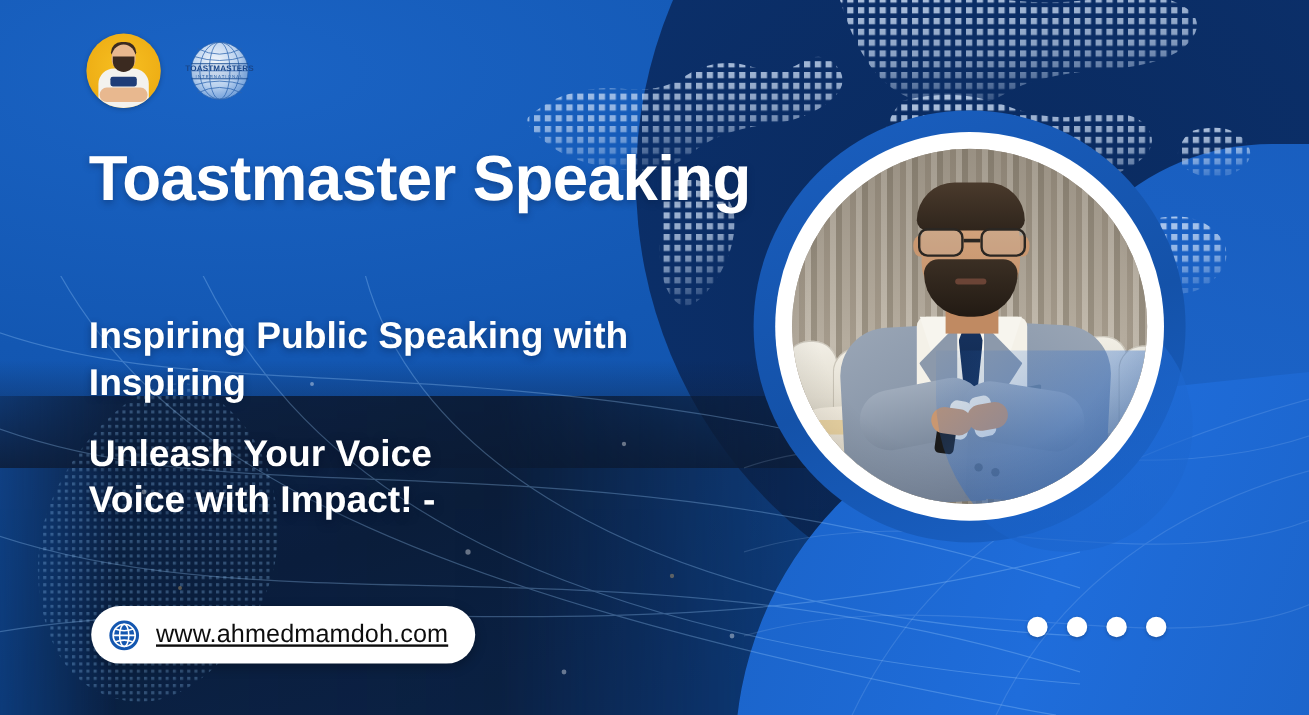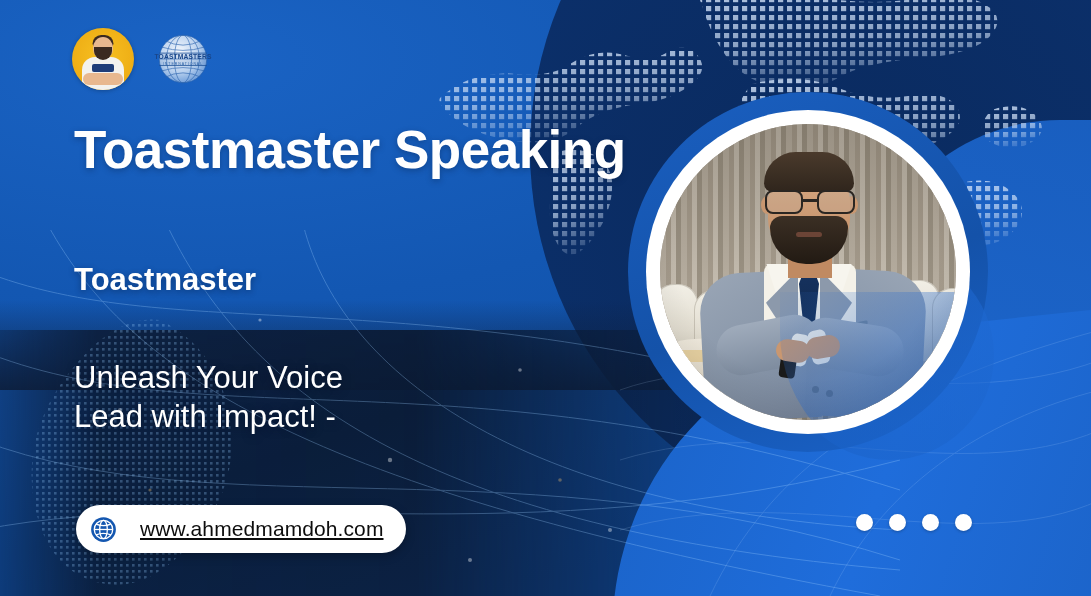--- a/index.html
+++ b/index.html
@@ -100,30 +100,30 @@
     text-shadow:0 2px 6px rgba(5,25,60,.35);
     white-space:nowrap;
   }
   .subtitle{
     position:absolute;left:74px;top:261px;width:560px;
     color:#ffffff;font-weight:bold;font-size:31px;line-height:1.25;
     text-shadow:0 2px 6px rgba(5,25,60,.45);
   }
   .tagline{
     position:absolute;left:74px;top:358px;width:520px;
-    color:#ffffff;font-weight:normal;font-size:31px;line-height:1.27;
+    color:#ffffff;font-weight:bold;font-size:31px;line-height:1.27;
     text-shadow:0 2px 8px rgba(3,15,40,.65);
   }
 
   
   .url-pill{
     position:absolute;left:76px;top:505px;
     height:48px;padding:0 22px 0 14px;
     background:#ffffff;border-radius:26px;
-    display:flex;align-items:center;gap:23px;
+    display:flex;align-items:center;gap:13px;
     box-shadow:0 3px 10px rgba(0,0,0,.28);
   }
   .globe-ico{width:27px;height:27px;flex:0 0 auto;}
   .url-text{
     color:#0d0d0d;font-size:21px;font-weight:normal;
     text-decoration:underline;text-underline-offset:2px;
     letter-spacing:.1px;white-space:nowrap;
   }
 
   
@@ -421,26 +421,27 @@
       <div class="photo-blue-ov"></div>
       <div class="photo-vig"></div>
     </div>
   </div>
 
   <div class="title">
     <div>Toastmaster Speaking</div>
   </div>
 
   <div class="subtitle">
-    <div>Toastmaster</div>
+    <div>Inspiring Public Speaking with</div>
+    <div>Inspiring</div>
   </div>
 
   <div class="tagline">
     <div>Unleash Your Voice</div>
-    <div>Lead with Impact! -</div>
+    <div>Voice with Impact! -</div>
   </div>
 
   <div class="url-pill">
     <svg class="globe-ico" viewBox="0 0 24 24">
       <circle cx="12" cy="12" r="11" fill="#1457b0"></circle>
       <g stroke="#ffffff" fill="none" stroke-width="1.15">
         <circle cx="12" cy="12" r="8.2"></circle>
         <ellipse cx="12" cy="12" rx="3.4" ry="8.2"></ellipse>
         <line x1="3.8" y1="12" x2="20.2" y2="12"></line>
         <path d="M5.4 7.2 q6.6 2.6 13.2 0"></path>

